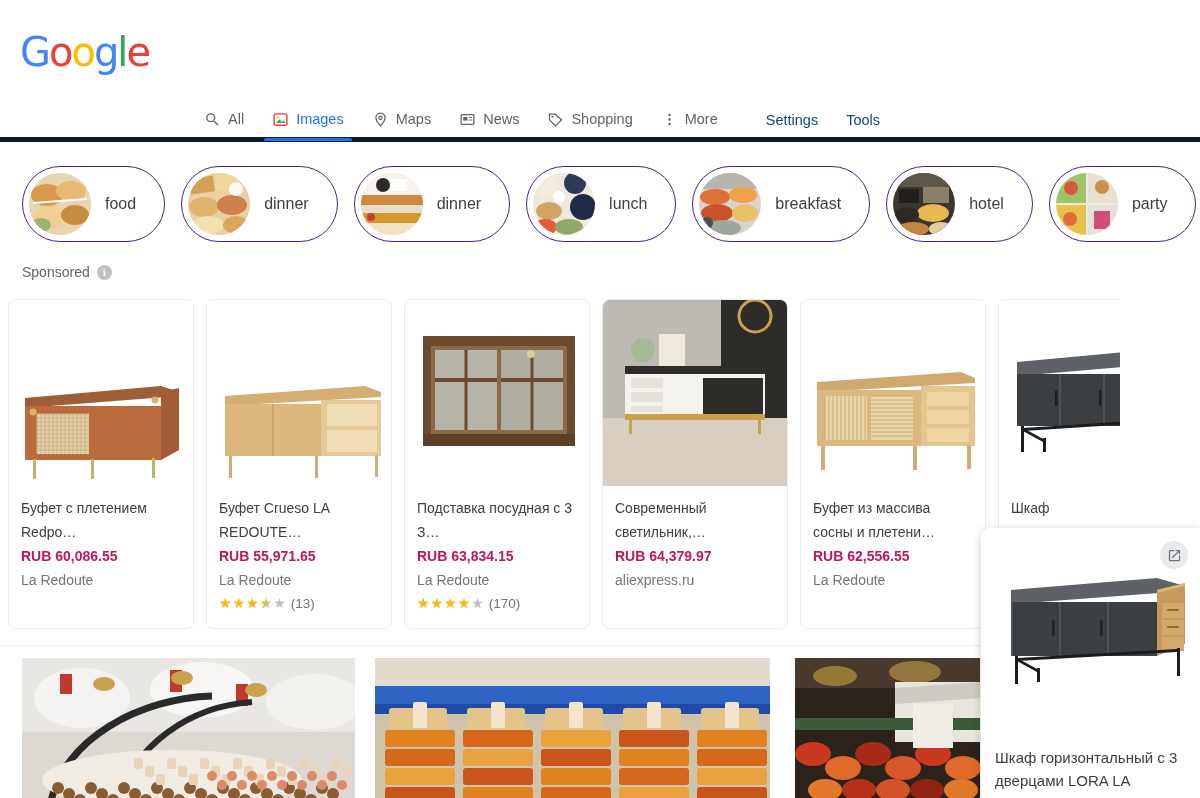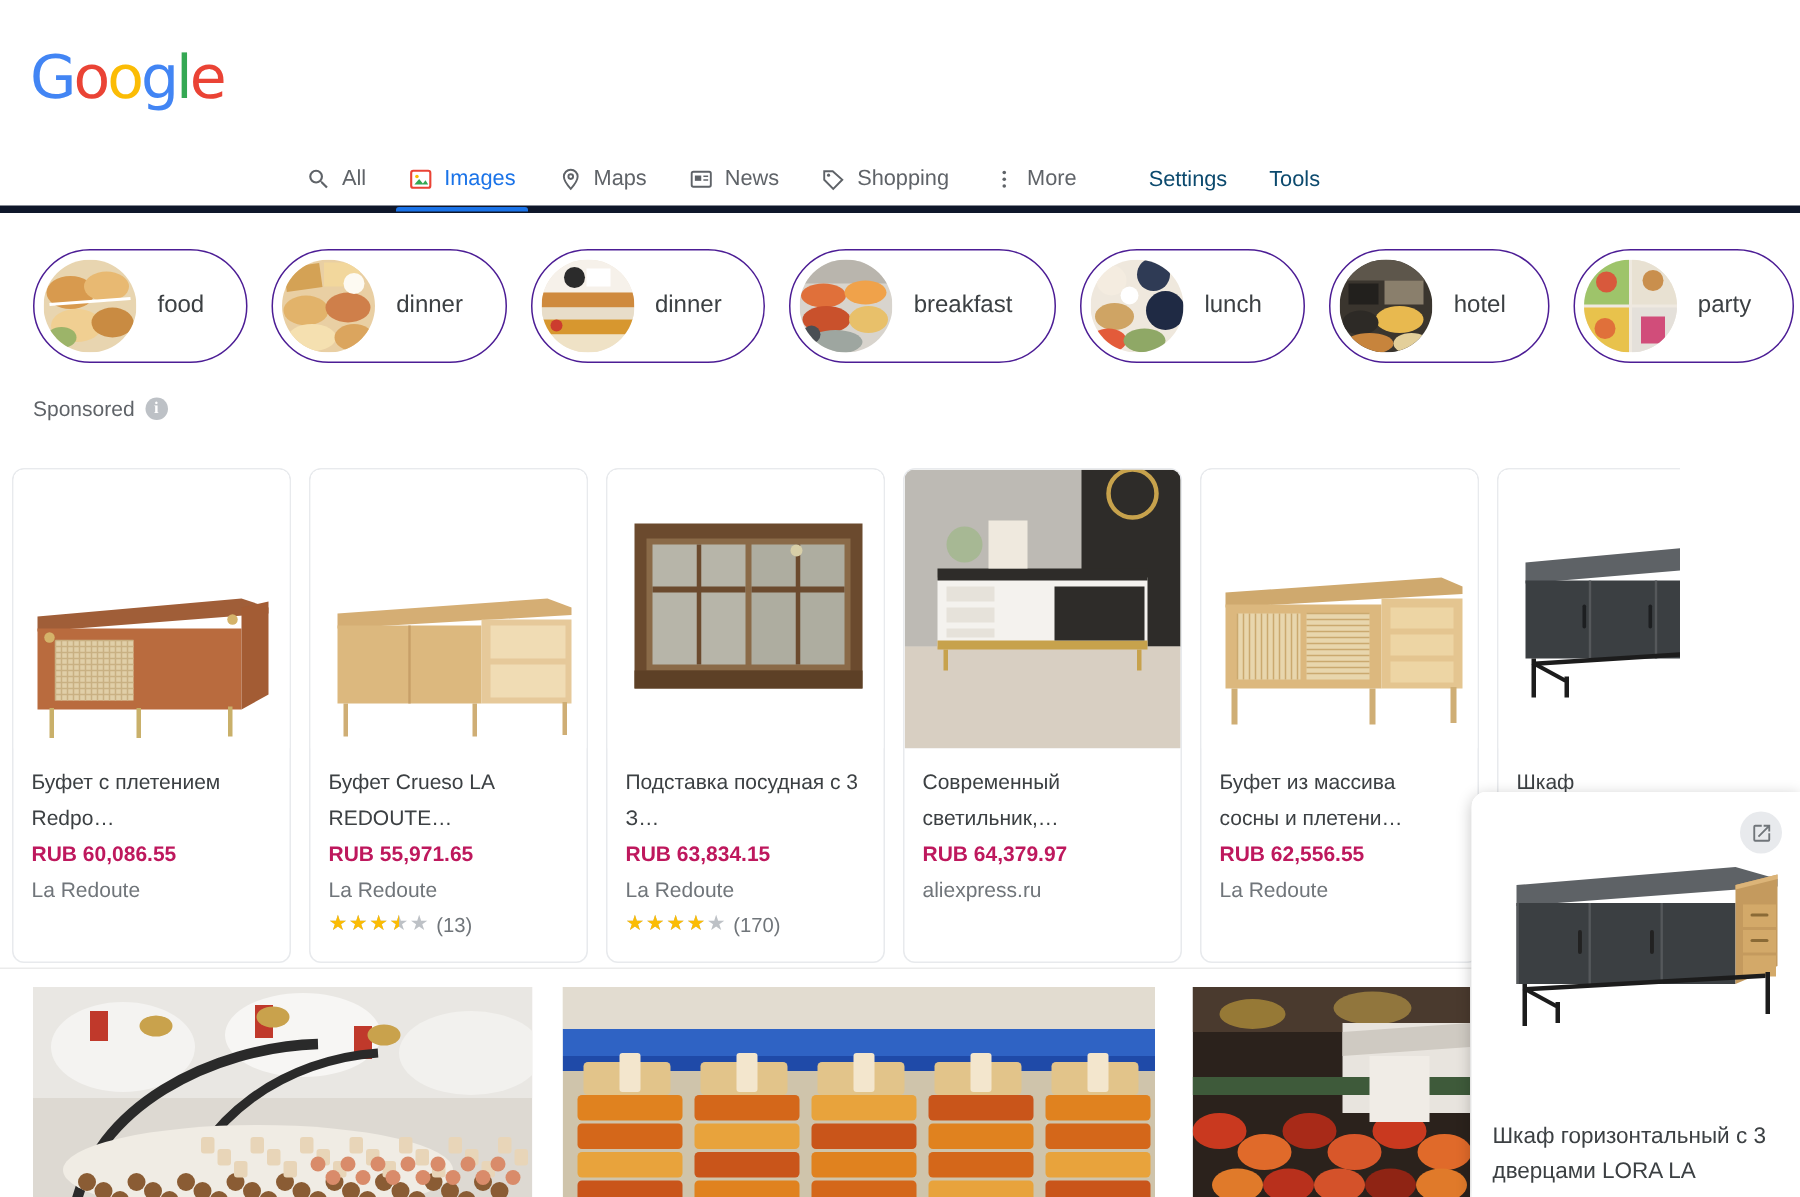--- a/index.html
+++ b/index.html
@@ -85,21 +85,21 @@
   .sponsored-text { font-size: 14px; color: #5f6368; }
   .info-dot {
     width: 15px; height: 15px; border-radius: 50%;
     background: #bdc1c6; color: #fff; font-size: 11px; font-weight: bold;
     display: flex; align-items: center; justify-content: center;
     font-family: "Liberation Serif", serif; cursor: pointer;
   }
 
   
   .cards {
-    position: absolute; left: 8px; top: 312px;
+    position: absolute; left: 8px; top: 299px;
     display: flex; gap: 12px; width: 1112px; height: 332px; overflow: hidden;
   }
   .card {
     flex: 0 0 186px; width: 186px; height: 330px;
     border: 1px solid #e8eaed; border-radius: 8px; background: #fff;
     display: flex; flex-direction: column; cursor: pointer; overflow: hidden;
   }
   .card-img { width: 100%; height: 186px; flex: 0 0 186px; position: relative; overflow: hidden; background: #fff; }
   .card-body { padding: 10px 12px 0 12px; display: flex; flex-direction: column; }
   .card-title {
@@ -252,43 +252,43 @@
             <rect y="40" width="62" height="10" fill="#d7972f"></rect>
             <rect y="50" width="62" height="12" fill="#efe2c6"></rect>
             <circle cx="22" cy="12" r="7" fill="#2b2b2b"></circle>
             <rect x="30" y="6" width="16" height="12" fill="#fff"></rect>
             <circle cx="10" cy="44" r="4" fill="#cc3c2e"></circle>
           </svg></div>
         <span class="chip-label">dinner</span>
       </div>
       <div class="chip">
         <div class="chip-thumb"><svg width="62" height="62" viewBox="0 0 62 62">
+            <rect width="62" height="62" fill="#efe8dd"></rect>
+            <circle cx="14" cy="14" r="10" fill="#f4ece0"></circle>
+            <circle cx="42" cy="10" r="11" fill="#2f3b55"></circle>
+            <circle cx="50" cy="34" r="13" fill="#1f2a44"></circle>
+            <ellipse cx="16" cy="38" rx="13" ry="9" fill="#cfa464"></ellipse>
+            <ellipse cx="12" cy="54" rx="12" ry="8" fill="#e35b3a"></ellipse>
+            <ellipse cx="36" cy="54" rx="14" ry="8" fill="#8fa866"></ellipse>
+            <circle cx="26" cy="24" r="6" fill="#fff"></circle>
+          </svg></div>
+        <span class="chip-label">lunch</span>
+      </div>
+      <div class="chip">
+        <div class="chip-thumb"><svg width="62" height="62" viewBox="0 0 62 62">
             <rect width="62" height="62" fill="#d8d4cd"></rect>
             <rect y="0" width="62" height="16" fill="#b9b5ad"></rect>
             <ellipse cx="16" cy="24" rx="15" ry="8" fill="#e0703a"></ellipse>
             <ellipse cx="44" cy="22" rx="14" ry="8" fill="#f0a24a"></ellipse>
             <ellipse cx="18" cy="40" rx="16" ry="9" fill="#c9512c"></ellipse>
             <ellipse cx="46" cy="40" rx="13" ry="9" fill="#e8c06a"></ellipse>
             <ellipse cx="24" cy="55" rx="18" ry="8" fill="#9ea6a0"></ellipse>
             <circle cx="8" cy="50" r="6" fill="#4a4f54"></circle>
           </svg></div>
         <span class="chip-label">breakfast</span>
-      </div>
-      <div class="chip">
-        <div class="chip-thumb"><svg width="62" height="62" viewBox="0 0 62 62">
-            <rect width="62" height="62" fill="#efe8dd"></rect>
-            <circle cx="14" cy="14" r="10" fill="#f4ece0"></circle>
-            <circle cx="42" cy="10" r="11" fill="#2f3b55"></circle>
-            <circle cx="50" cy="34" r="13" fill="#1f2a44"></circle>
-            <ellipse cx="16" cy="38" rx="13" ry="9" fill="#cfa464"></ellipse>
-            <ellipse cx="12" cy="54" rx="12" ry="8" fill="#e35b3a"></ellipse>
-            <ellipse cx="36" cy="54" rx="14" ry="8" fill="#8fa866"></ellipse>
-            <circle cx="26" cy="24" r="6" fill="#fff"></circle>
-          </svg></div>
-        <span class="chip-label">lunch</span>
       </div>
       <div class="chip">
         <div class="chip-thumb"><svg width="62" height="62" viewBox="0 0 62 62">
             <rect width="62" height="62" fill="#3a352e"></rect>
             <rect y="0" width="62" height="14" fill="#5d564b"></rect>
             <rect x="6" y="16" width="20" height="14" fill="#22201d"></rect>
             <rect x="30" y="14" width="26" height="16" fill="#8a7f6c"></rect>
             <ellipse cx="40" cy="40" rx="16" ry="9" fill="#e8b94f"></ellipse>
             <ellipse cx="14" cy="42" rx="12" ry="8" fill="#2d2a26"></ellipse>
             <ellipse cx="20" cy="56" rx="16" ry="7" fill="#c7843c"></ellipse>

